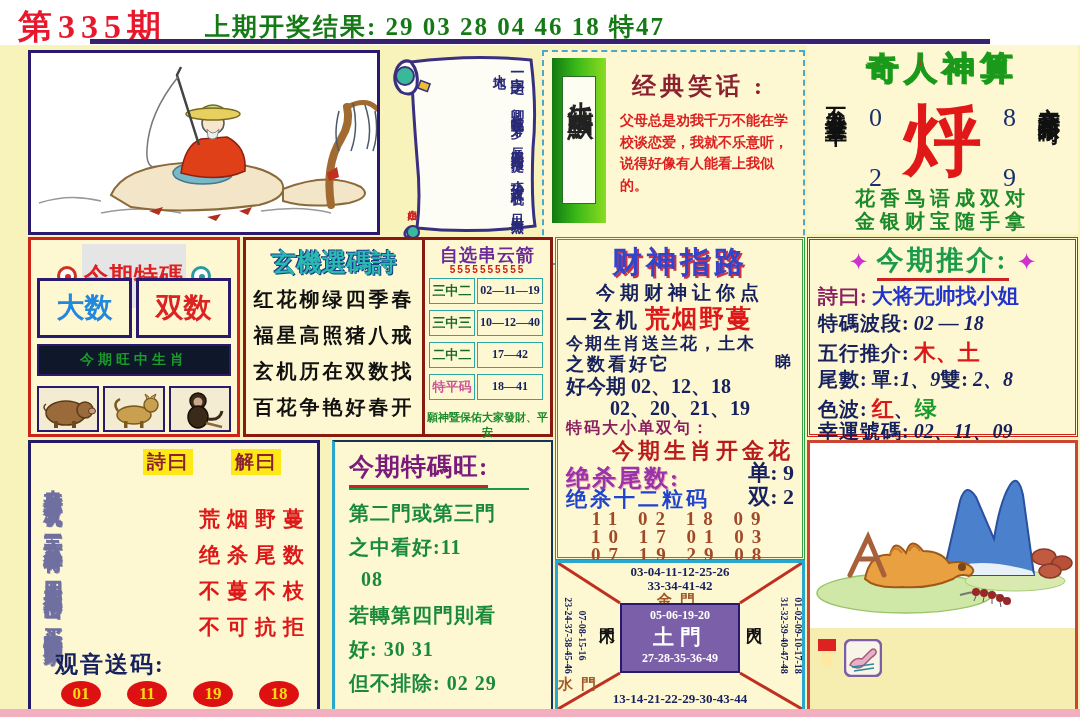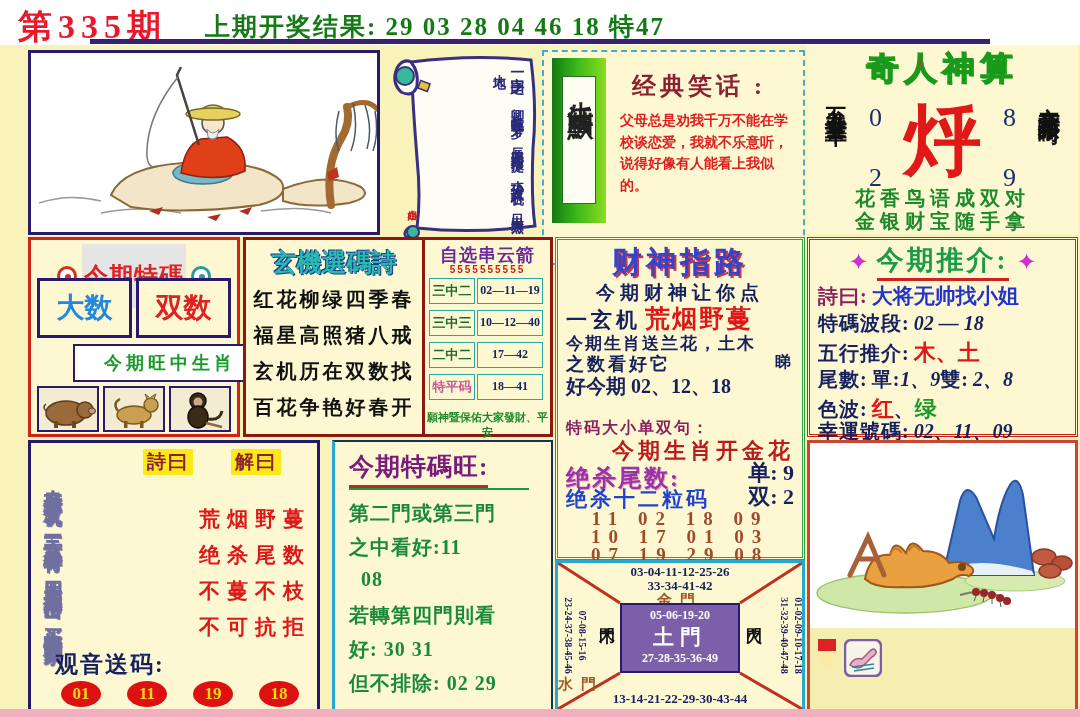--- a/index.html
+++ b/index.html
@@ -49,21 +49,21 @@
   #tema-box { left:28px; top:237px; width:212px; height:200px; border:3px solid #cc2418; }
   #tema-head { position:absolute; left:0; right:0; top:4px; display:flex; align-items:center; justify-content:center; gap:5px; }
   #tema-title { background:#e5e5e5; color:#e02020; font-size:24px; font-weight:bold; letter-spacing:1px; padding:16px 2px; font-family:"Liberation Serif", serif; }
   .eye { width:20px; height:20px; border-radius:50%; border:3px solid; position:relative; background:#fff; }
   .eye::after { content:""; position:absolute; left:5px; top:5px; width:6px; height:6px; border-radius:50%; }
   .eye-red { border-color:#d03020; } .eye-red::after { background:#d03020; }
   .eye-teal { border-color:#2a9aa0; } .eye-teal::after { background:#2a9aa0; }
   #tema-cells { position:absolute; left:6px; top:38px; width:194px; display:flex; gap:4px; }
   .tema-cell { flex:1; border:3px solid #2a1a6e; text-align:center; font-size:28px; font-weight:bold; padding:8px 0; font-family:"Liberation Serif", serif; background:#fdf8d2; }
   #cell-big { color:#2288dd; } #cell-double { color:#dd2222; }
-  #tema-sub { position:absolute; left:6px; top:104px; width:194px; border:2px solid #2a1a6e; text-align:center; font-size:18px; font-weight:bold; color:#1a9a2a; letter-spacing:4px; padding:5px 0; font-family:"Liberation Serif", serif; background:#ffffff;margin-left:36px; }
+  #tema-sub { position:absolute; left:6px; top:104px; width:194px; border:2px solid #2a1a6e; text-align:center; font-size:14px; font-weight:bold; color:#1a9a2a; letter-spacing:4px; padding:5px 0; font-family:"Liberation Serif", serif; background:#0f172a; }
   #tema-animals { position:absolute; left:6px; top:146px; width:194px; display:flex; gap:4px; }
   .animal-cell { flex:1; border:2px solid #2a1a6e; height:46px; background:#f4ecd2; display:flex; align-items:center; justify-content:center; }
 
   
   #xuanji-box { left:243px; top:237px; width:182px; height:200px; border:3px solid #8a1a10; }
   #xuanji-title { position:absolute; left:0; right:0; top:6px; text-align:center; font-size:25px; font-weight:bold; color:#2ab8b0; text-shadow:1px 1px 0 #1a3a8a, -1px -1px 0 #1a3a8a; font-family:"Liberation Serif", serif; }
   .xuanji-line { position:absolute; left:0; right:0; text-align:center; font-size:20px; font-weight:bold; color:#111; letter-spacing:3px; font-family:"Liberation Serif", serif; }
   #xl-0 { top:46px; } #xl-1 { top:82px; } #xl-2 { top:118px; } #xl-3 { top:154px; }
 
   
@@ -312,20 +312,21 @@
     <div id="chuan-footer">願神暨保佑大家發財、平安</div>
   </div>
 
   <div id="caishen-box" class="box">
     <div id="cs-title" class="cs">财神指路</div>
     <div id="cs-l1" class="cs">今期财神让你点</div>
     <div id="cs-l2" class="cs"><span class="a">一玄机</span> <span class="b">荒烟野蔓</span></div>
     <div id="cs-l3" class="cs">今期生肖送兰花，土木</div>
     <div id="cs-l4" class="cs"><span>之数看好它</span><span class="r">睇</span></div>
     <div id="cs-l5" class="cs">好今期 02、12、18</div>
+    <div id="cs-l6" class="cs">02、20、21、19</div>
     <div id="cs-l7" class="cs">特码大小单双句：</div>
     <div id="cs-l8" class="cs">今期生肖开金花</div>
     <div id="cs-jiesha" class="cs">绝杀尾数:</div>
     <div id="cs-dan" class="cs">单: 9</div>
     <div id="cs-shuang" class="cs">双: 2</div>
     <div id="cs-twelve" class="cs">绝杀十二粒码</div>
     <div id="cs-n0" class="cs cs-num">11 02 18 09</div>
     <div id="cs-n1" class="cs cs-num">10 17 01 03</div>
     <div id="cs-n2" class="cs cs-num">07 19 29 08</div>
   </div>

